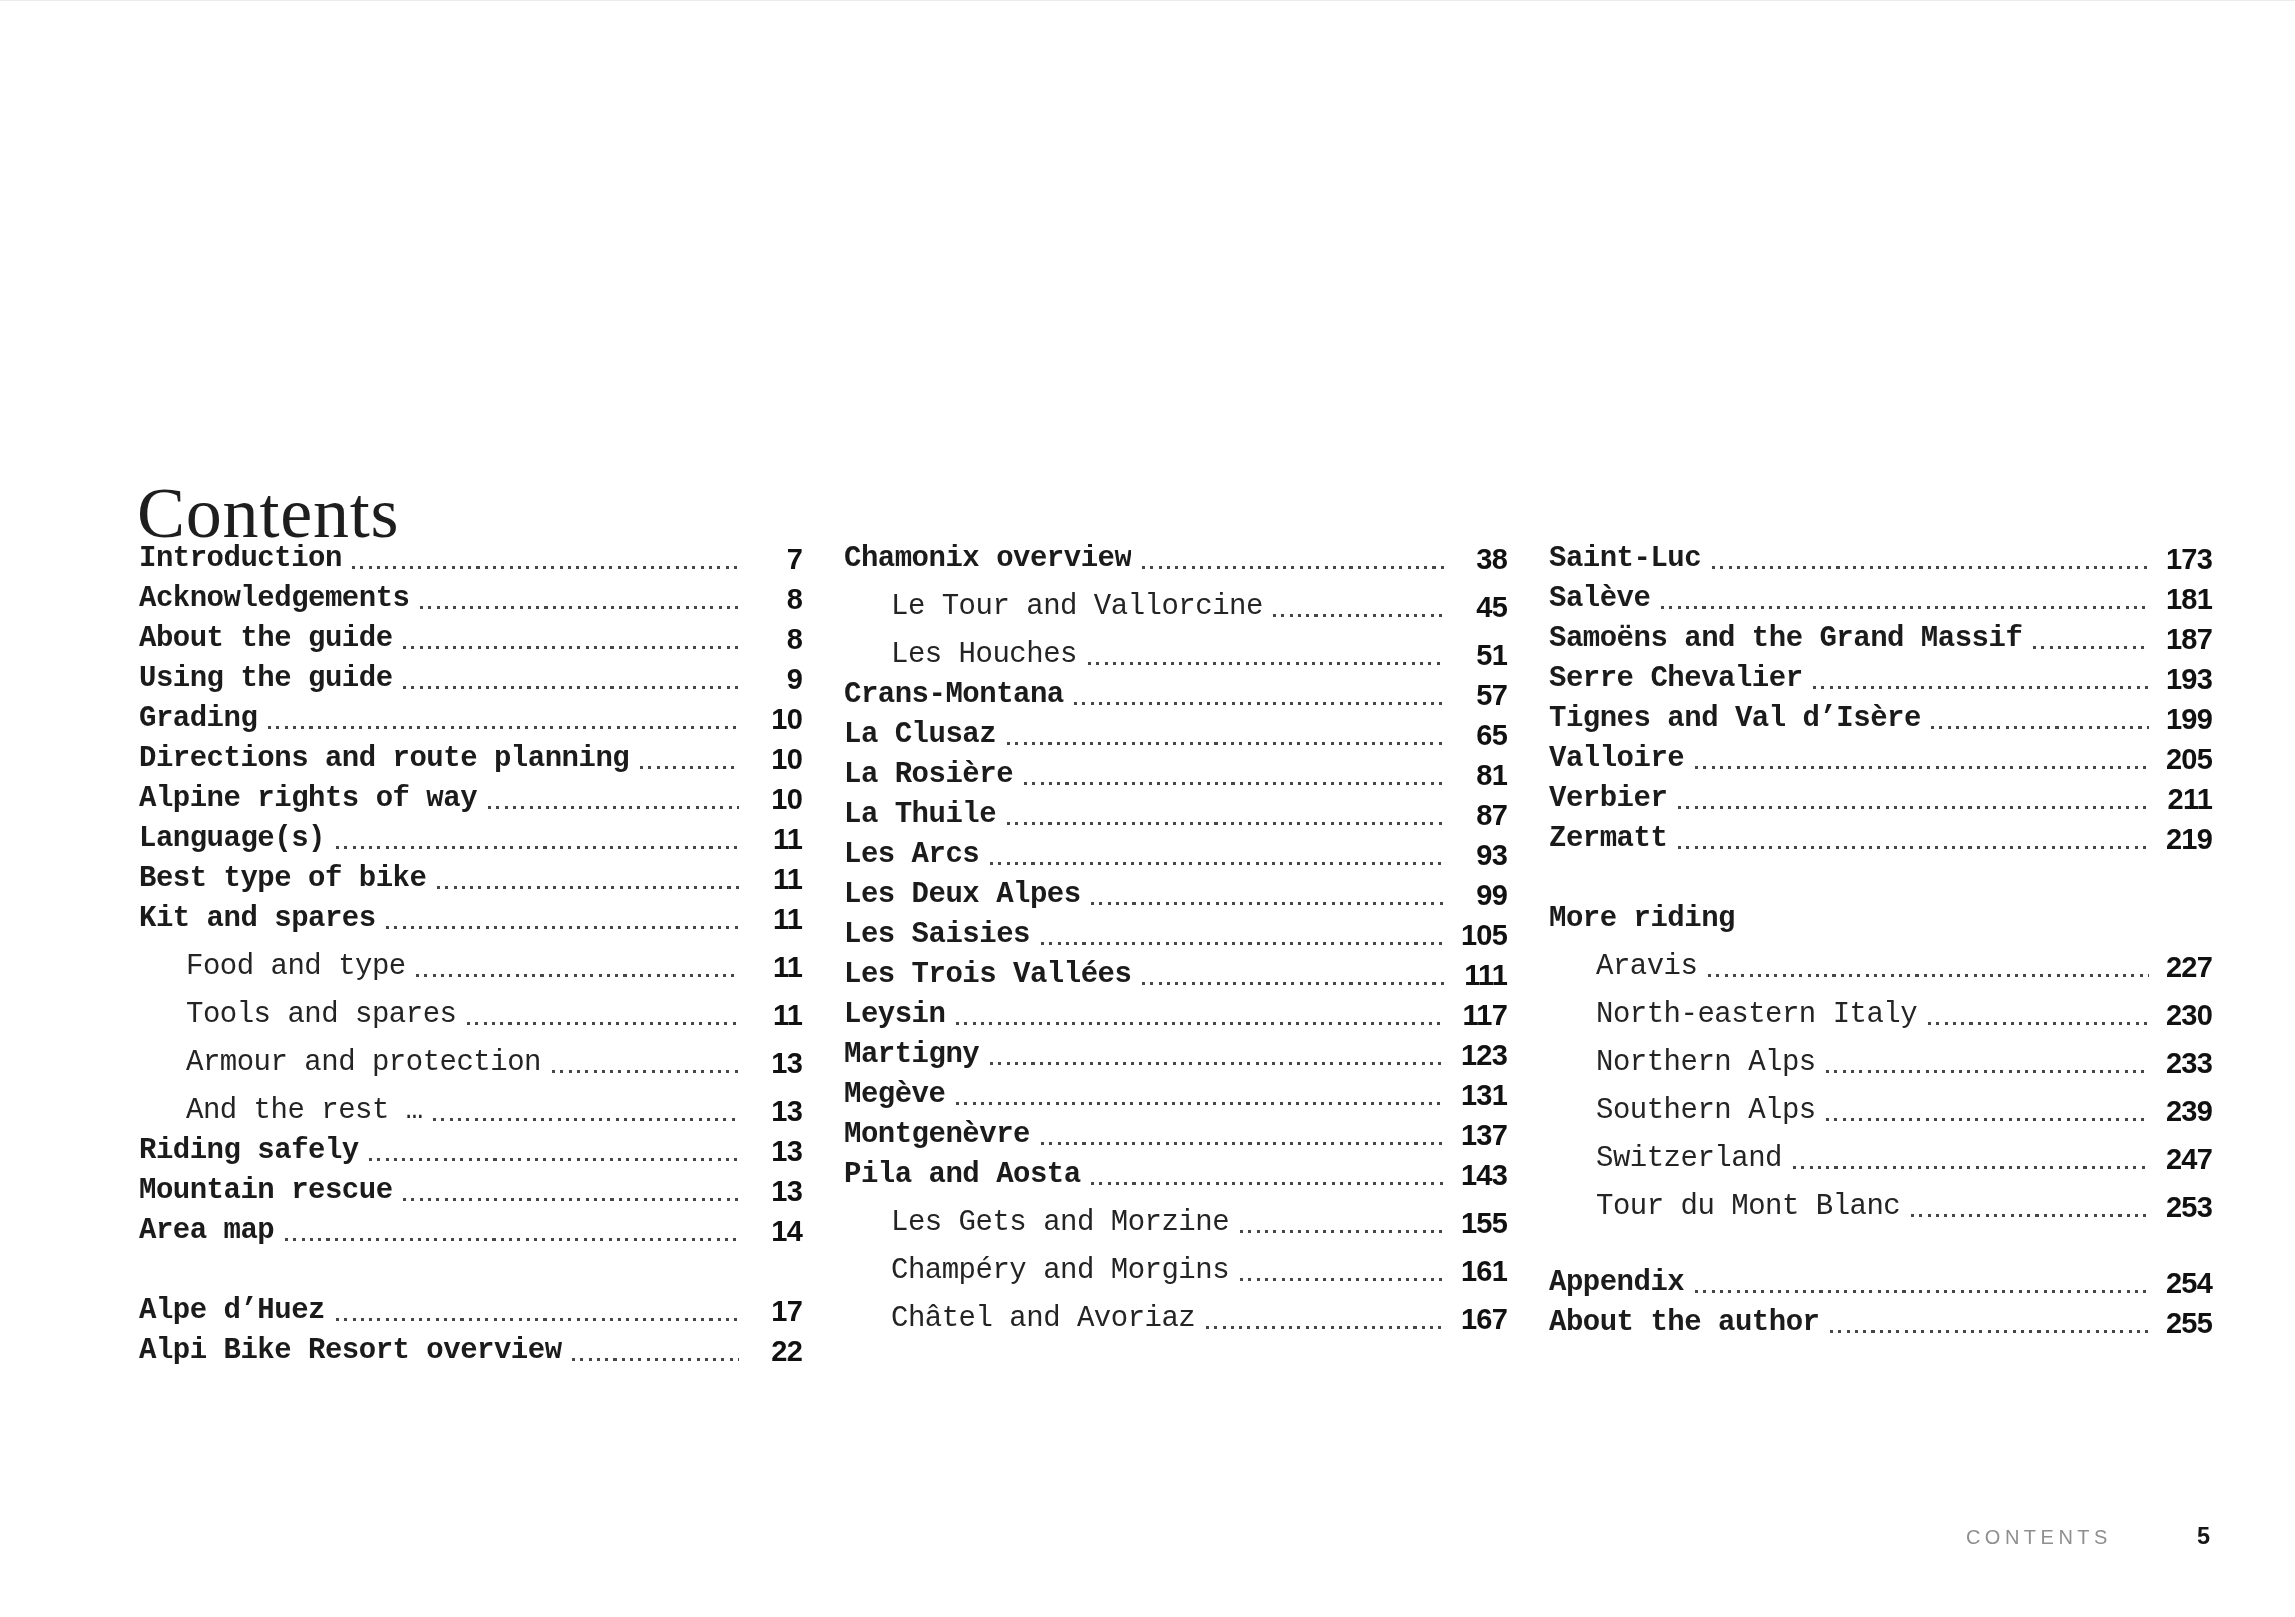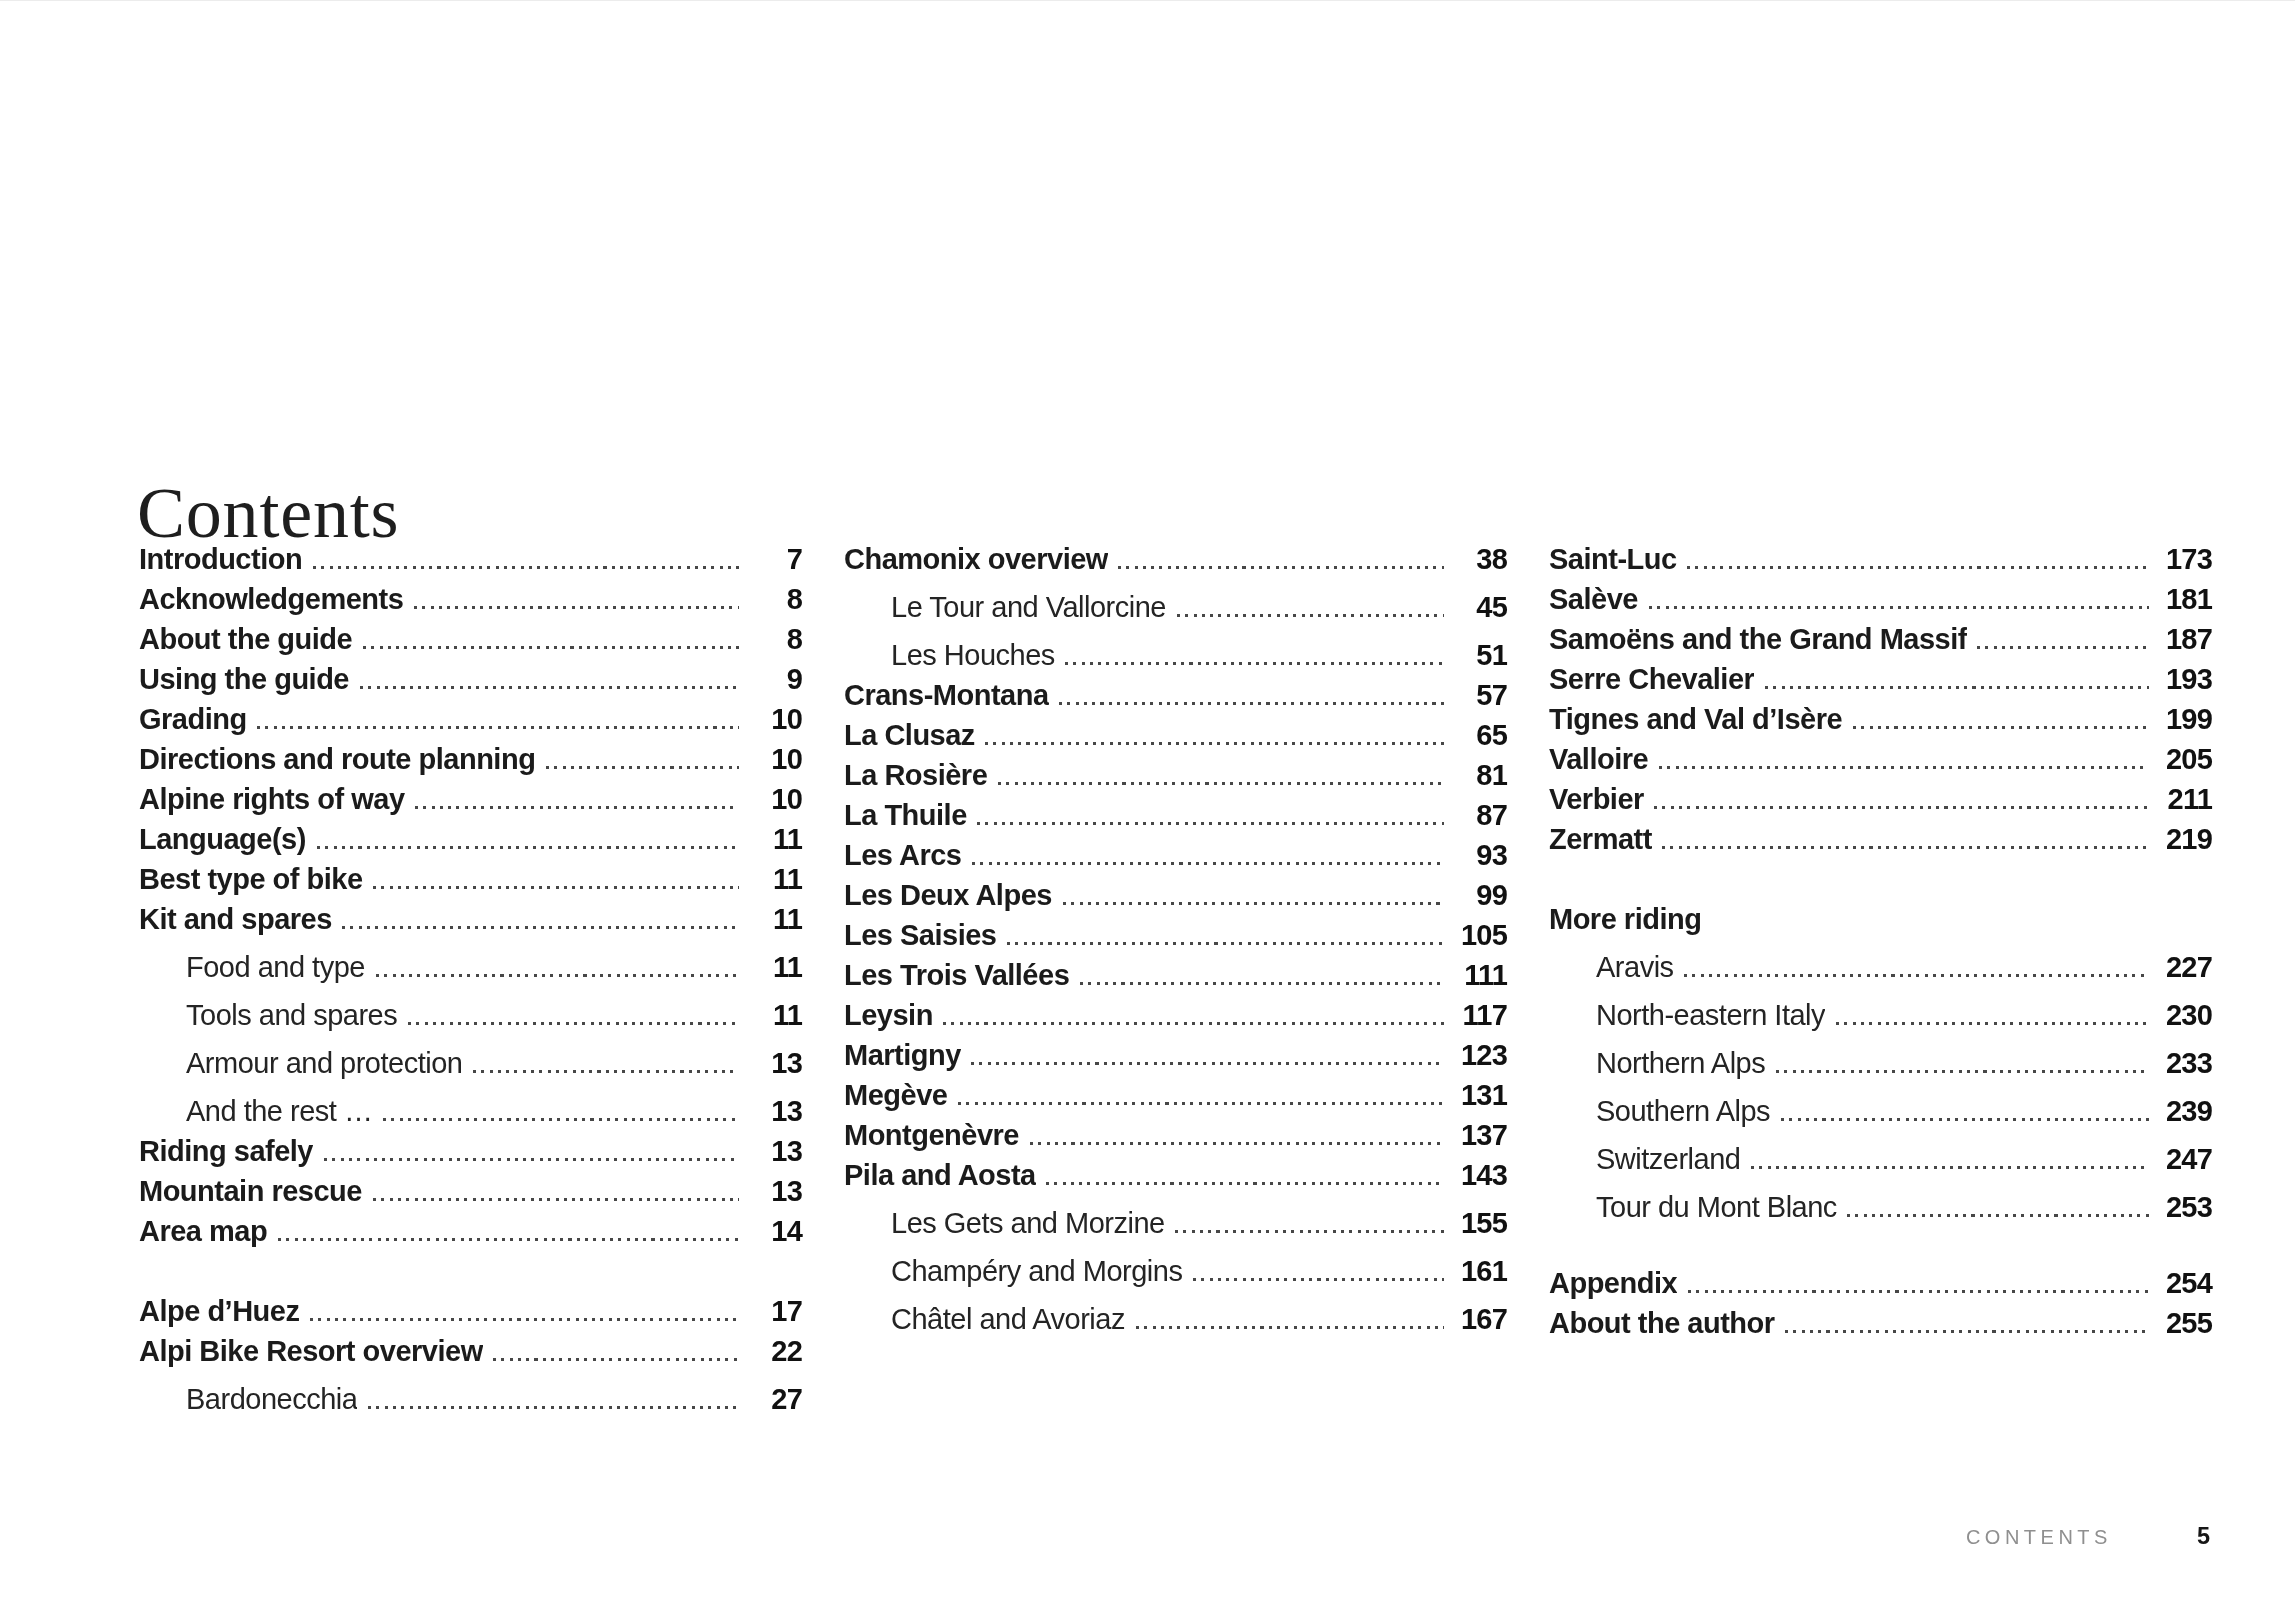--- a/index.html
+++ b/index.html
@@ -38,20 +38,21 @@
   .row{
     display:flex;
     height:40px;line-height:40px;
     font-size:29px;
     white-space:nowrap;
   }
   .row .label{
     flex:0 0 auto;
     letter-spacing:-0.5px;
     overflow:hidden;
+    font-family:Liberation Mono, monospace;
   }
   .row.lvl0 .label{font-weight:700;color:var(--text);}
   .row.lvl1{padding-left:47px;margin-top:8px;}
   .row.lvl1 .label{font-weight:400;color:#242424;}
   .row.heading .label{font-weight:700;}
   .leader{
     flex:1 1 auto;min-width:13.6px;
     height:3px;align-self:flex-end;
     margin:0 7.6px 10px 10.6px;
     background:repeating-linear-gradient(90deg,var(--dots) 0 3px,transparent 3px 8.3px);
@@ -173,25 +174,20 @@
           <div class="row lvl0">
             <span class="label">Alpe d’Huez</span>
             <span class="leader"></span>
             <span class="num">17</span>
           </div>
           <div class="row lvl0">
             <span class="label">Alpi Bike Resort overview</span>
             <span class="leader"></span>
             <span class="num">22</span>
           </div>
-          <div class="row lvl1">
-            <span class="label">Bardonecchia</span>
-            <span class="leader"></span>
-            <span class="num">27</span>
-          </div>
         </div>
       </div>
       <div class="toc-column">
         <div class="toc-group">
           <div class="row lvl0">
             <span class="label">Chamonix overview</span>
             <span class="leader"></span>
             <span class="num">38</span>
           </div>
           <div class="row lvl1">

